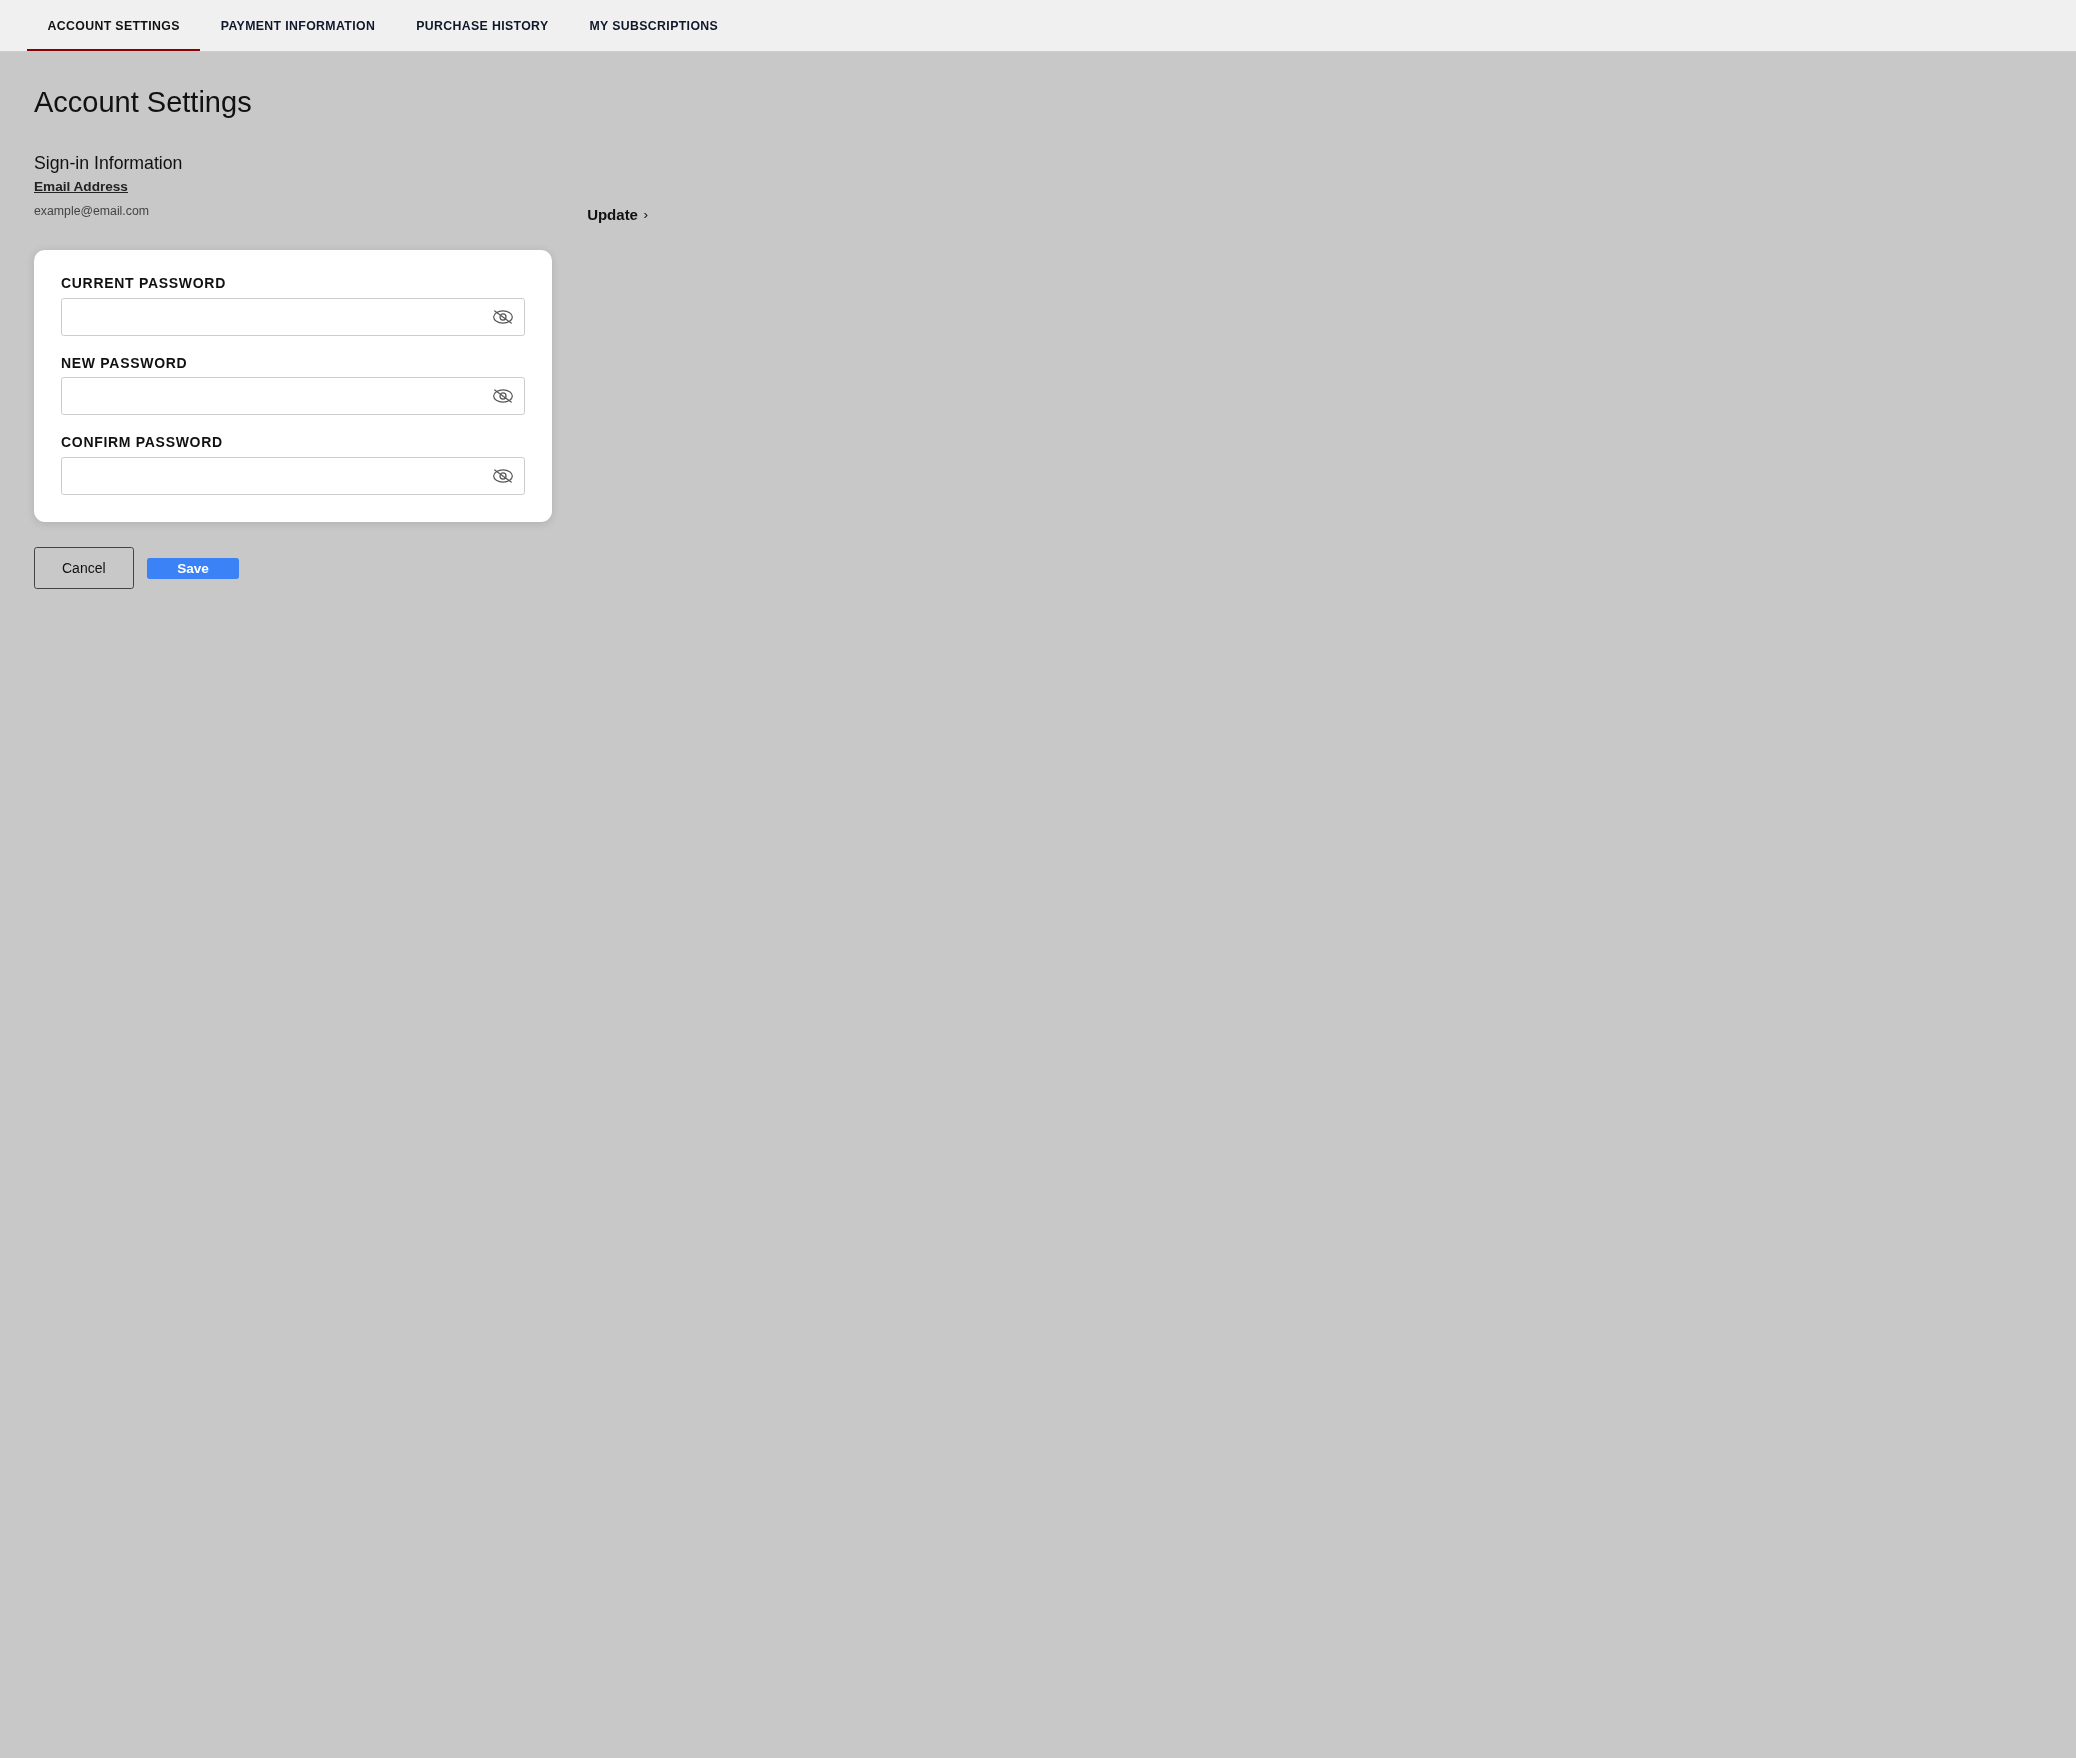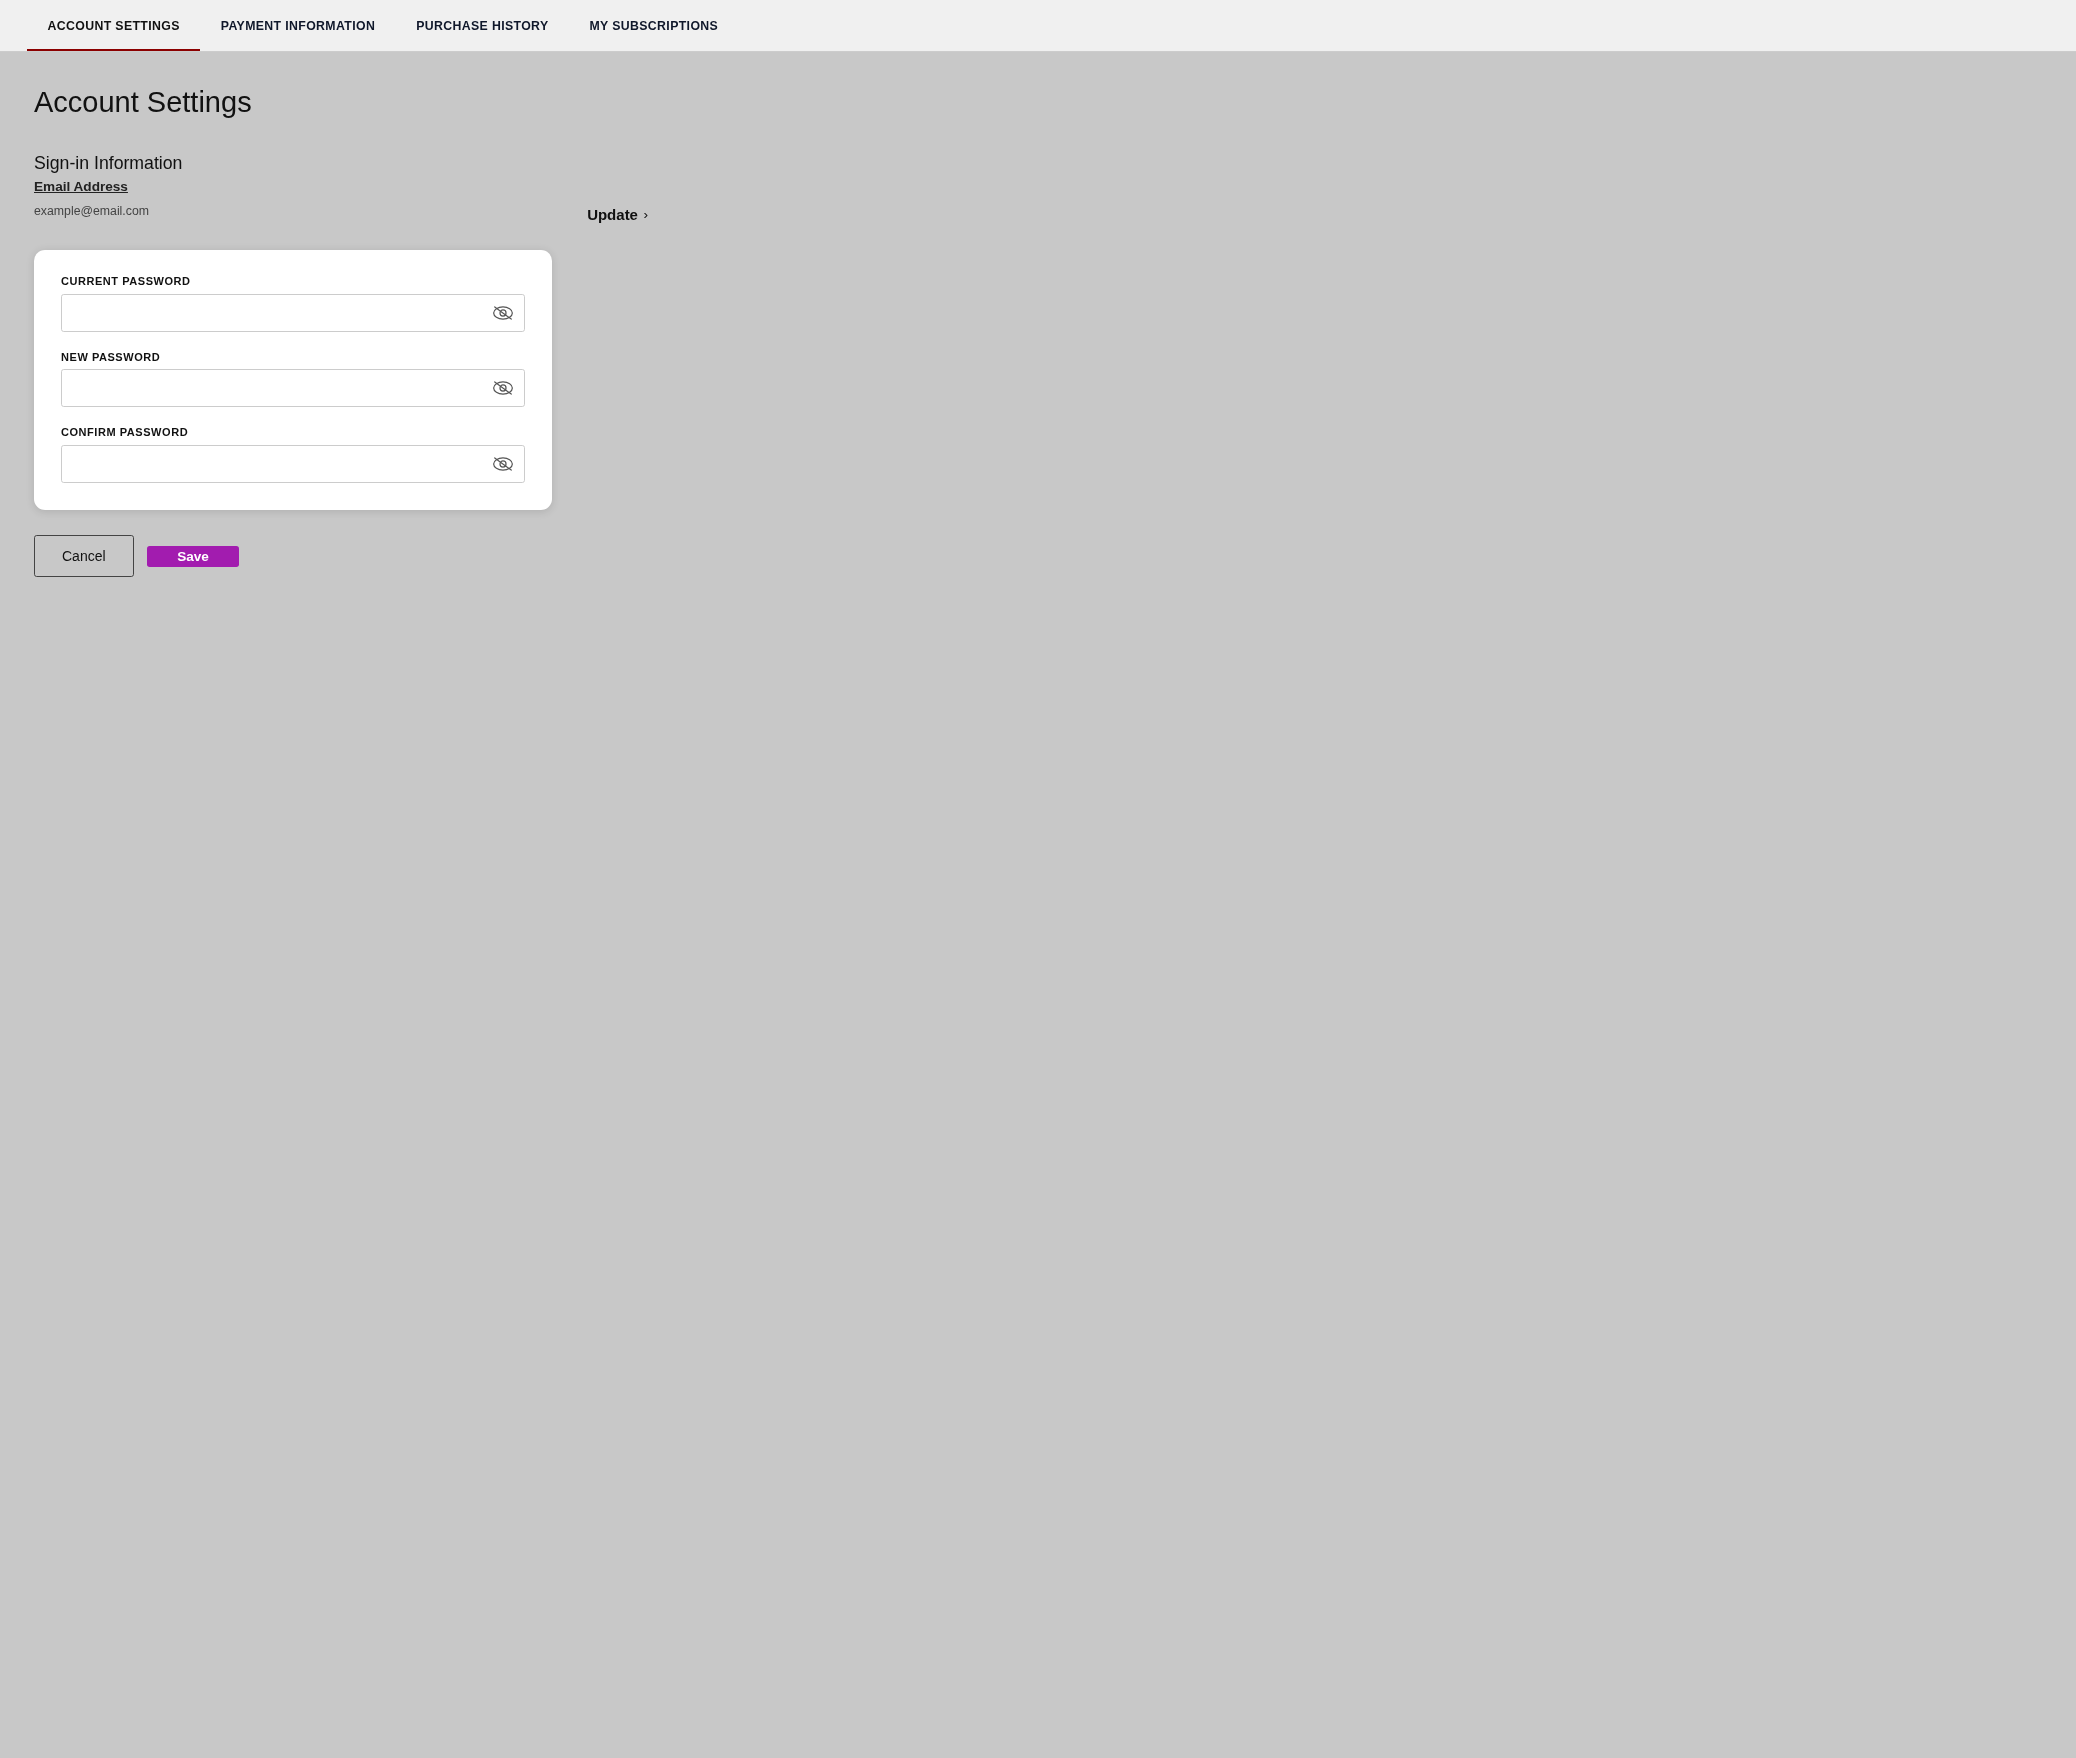--- a/index.html
+++ b/index.html
@@ -112,21 +112,21 @@
 
     .field-group {
       margin-bottom: 19px;
     }
 
     .field-group:last-child {
       margin-bottom: 0;
     }
 
     .field-label {
-      font-size: 11px;
+      font-size: 14px;
       font-weight: 700;
       text-transform: uppercase;
       letter-spacing: 0.05em;
       color: #111;
       margin-bottom: 6.8px;
       display: block;
     }
 
     .input-wrapper {
       position: relative;
@@ -175,21 +175,21 @@
       border: 1.4px solid #444;
       color: #111;
       border-radius: 2.7px;
       cursor: pointer;
     }
 
     .btn-save {
       padding: 3px 30px;
       font-size: 13.6px;
       font-weight: 700;
-      background: #a21caf;
+      background: #3b82f6;
       color: #fff;
       border: none;
       border-radius: 2.7px;
       cursor: pointer;
     }
   </style>
 </head>
 <body>
 
 <nav class="top-nav">

